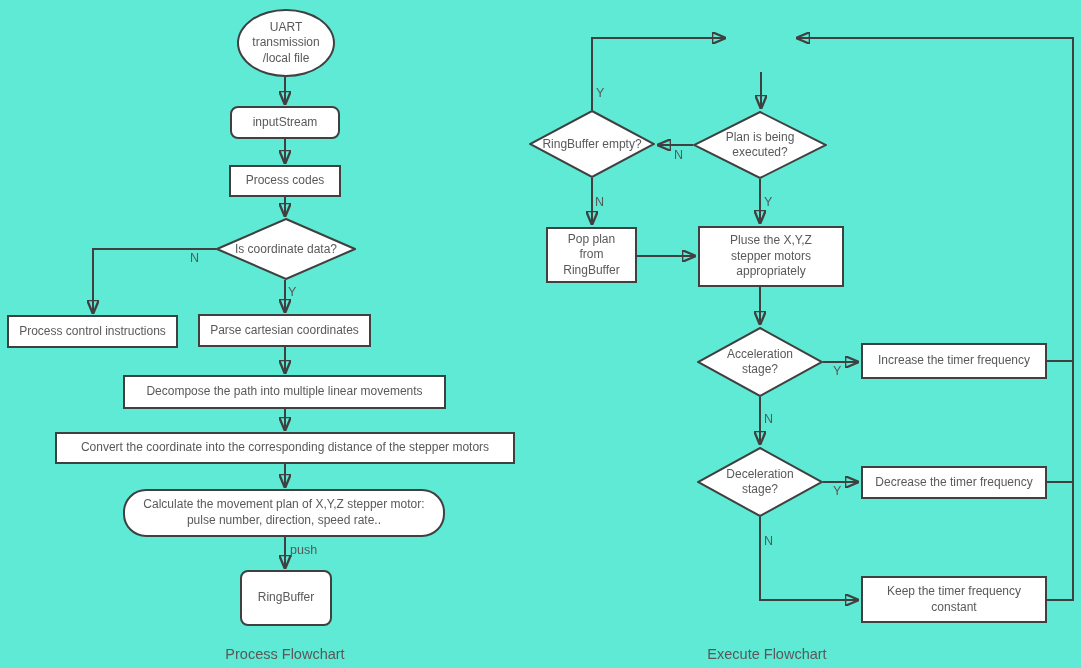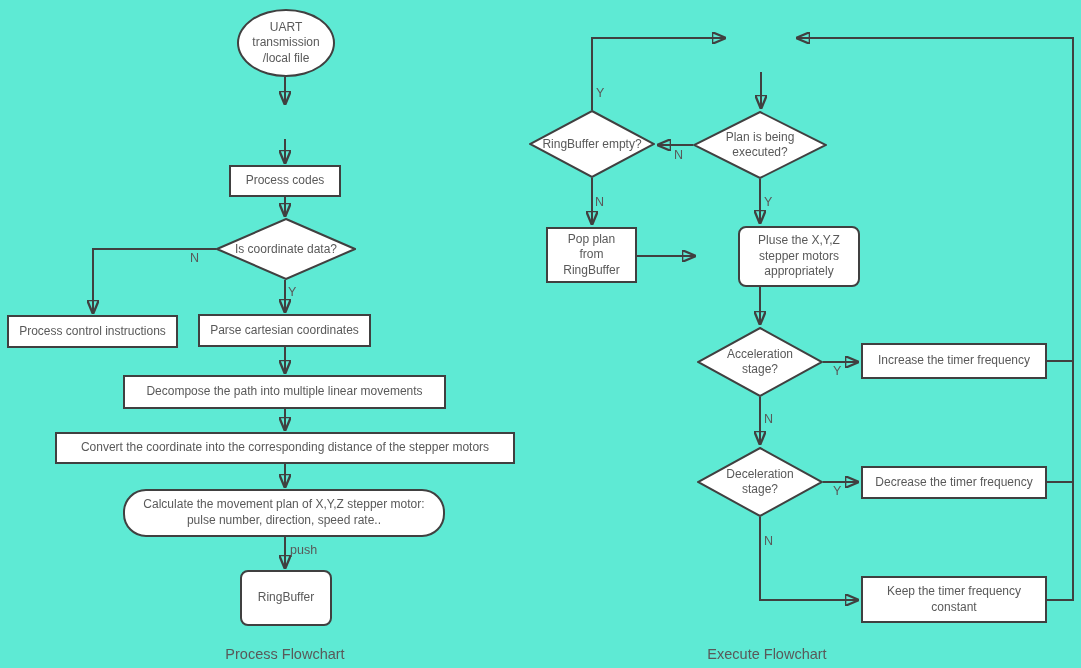--- a/index.html
+++ b/index.html
@@ -106,20 +106,21 @@
     <path d="M760,517 L760,600 L858,600" marker-end="url(#arrow)"></path>
     <path d="M1047,361 L1073,361"></path>
     <path d="M1047,482 L1073,482"></path>
     <path d="M1047,600 L1073,600 L1073,38 L797,38" marker-end="url(#arrow)"></path>
   </svg>
 
   <div class="node ellipse" style="left:237px; top:9px; width:98px; height:68px;"><span>UART
 transmission
 /local file</span></div>
 
+  <div class="node rounded" style="left:230px; top:106px; width:110px; height:33px;"><span>inputStream</span></div>
 
   <div class="node" style="left:229px; top:165px; width:112px; height:32px;"><span>Process codes</span></div>
 
   <div class="diamond" style="left:216px; top:218px; width:140px; height:62px;">
     <svg width="140" height="62" viewBox="0 0 140 62">
       <polygon points="70,1 139,31 70,61 1,31" fill="#ffffff" stroke="#404040" stroke-width="2"></polygon>
     </svg>
     <div class="dlabel">Is coordinate data?</div>
   </div>
 
@@ -155,21 +156,21 @@
     <svg width="126" height="68" viewBox="0 0 126 68">
       <polygon points="63,1 125,34 63,67 1,34" fill="#ffffff" stroke="#404040" stroke-width="2"></polygon>
     </svg>
     <div class="dlabel">RingBuffer empty?</div>
   </div>
 
   <div class="node" style="left:546px; top:227px; width:91px; height:56px;"><span>Pop plan
 from
 RingBuffer</span></div>
 
-  <div class="node" style="left:738px; top:226px; width:122px; height:61px;border-radius:8px;"><span>Pluse the X,Y,Z
+  <div class="node" style="left:698px; top:226px; width:146px; height:61px;"><span>Pluse the X,Y,Z
 stepper motors
 appropriately</span></div>
 
   <div class="diamond" style="left:697px; top:327px; width:126px; height:70px;">
     <svg width="126" height="70" viewBox="0 0 126 70">
       <polygon points="63,1 125,35 63,69 1,35" fill="#ffffff" stroke="#404040" stroke-width="2"></polygon>
     </svg>
     <div class="dlabel">Acceleration
 stage?</div>
   </div>

